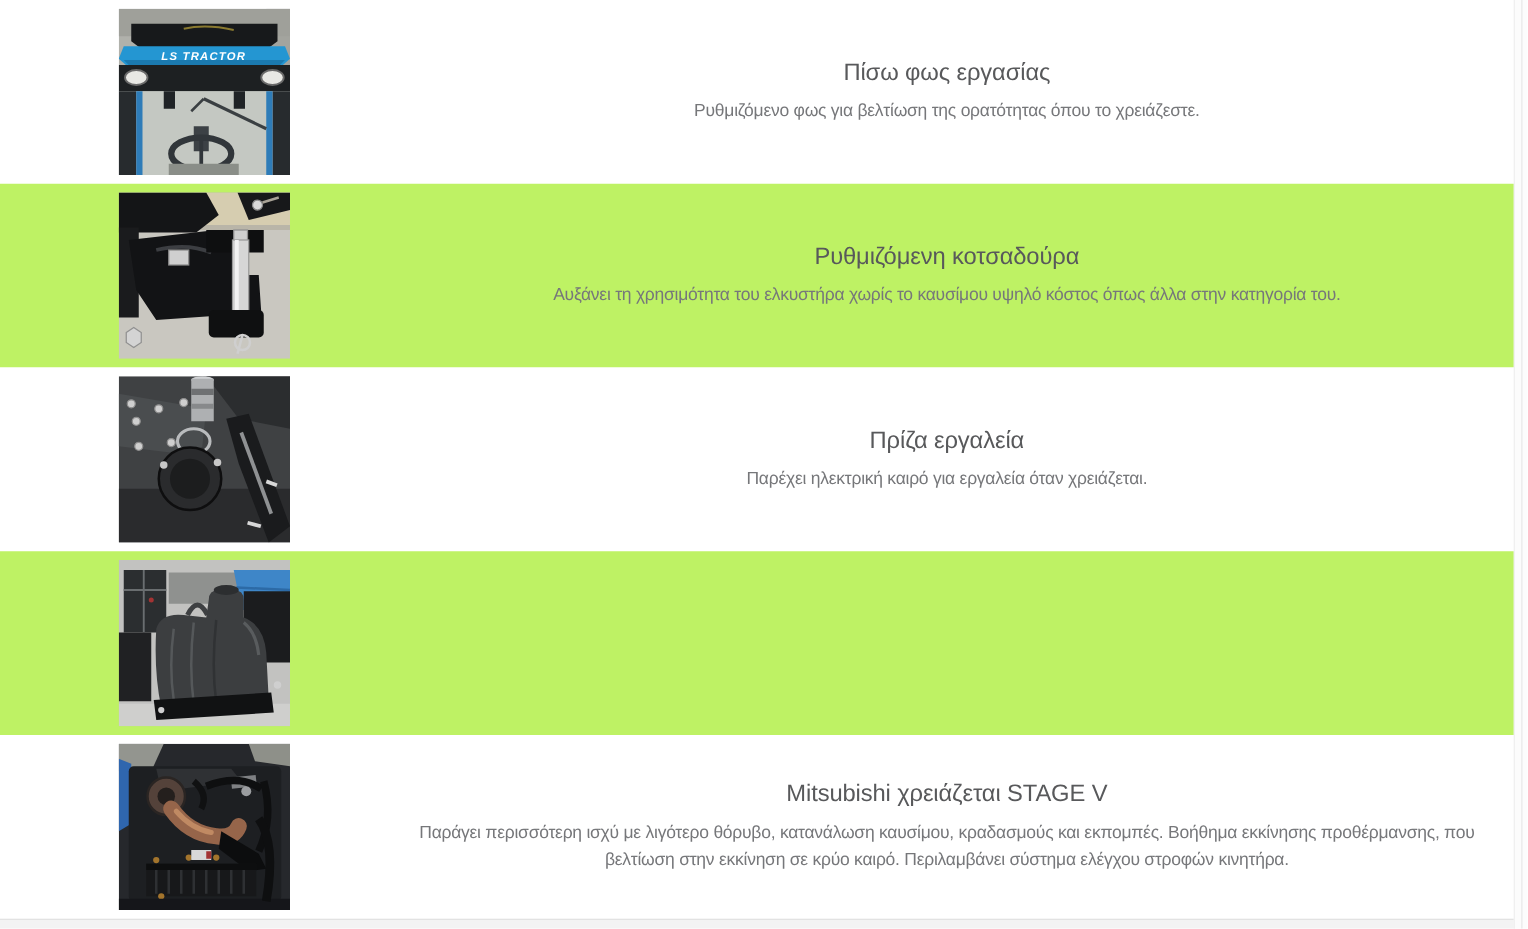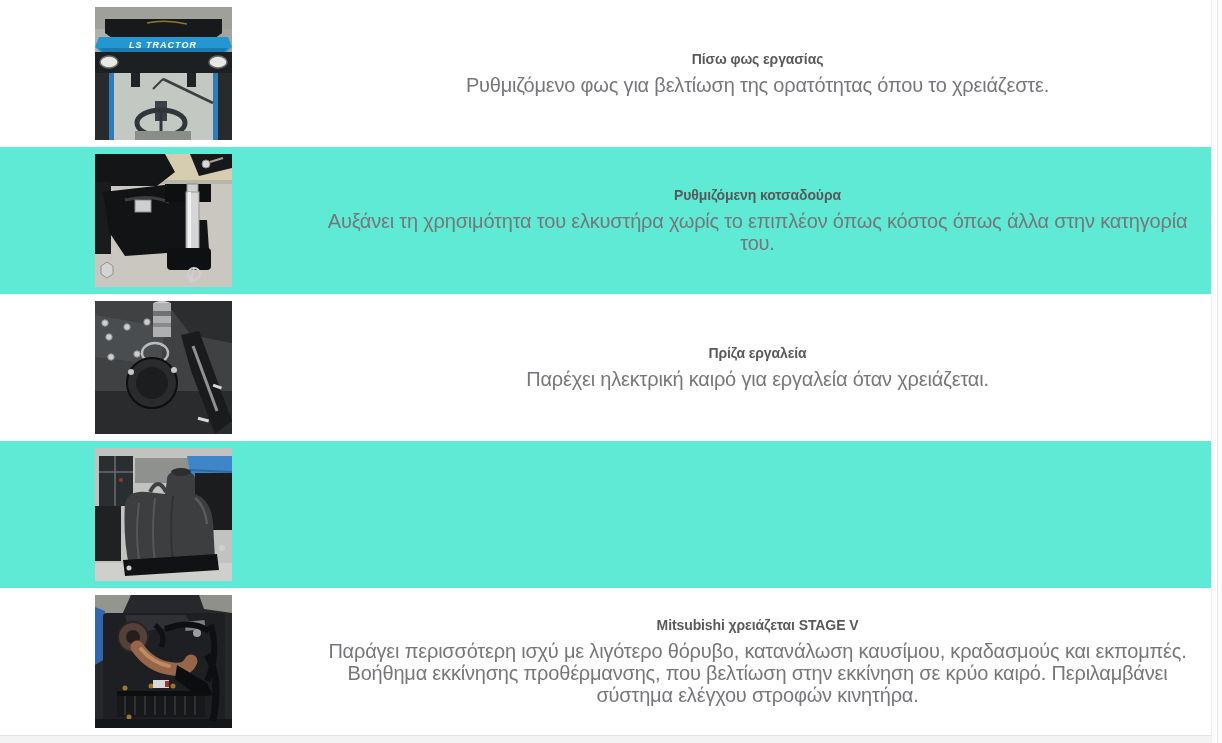--- a/index.html
+++ b/index.html
@@ -5,30 +5,30 @@
   html,body{margin:0;padding:0;}
   body{
     width:1222px;height:743px;overflow:hidden;background:#ffffff;
     font-family:"Liberation Sans",sans-serif;position:relative;
   }
   .page{width:1212px;height:743px;display:flex;flex-direction:column;}
   .feature-row{
     display:flex;align-items:center;height:147px;flex:0 0 147px;
     padding-left:95px;box-sizing:border-box;background:#ffffff;
   }
-  .feature-row.alt{background:#5eead4;}
+  .feature-row.alt{background:#bef264;}
   .thumb{flex:0 0 137px;width:137px;height:133px;}
   .thumb svg{display:block;width:137px;height:133px;}
   .feature-text{flex:1;text-align:center;padding-left:88px;padding-right:17px;}
   .feature-title{
-    margin:0 0 7px 0;font-size:14px;font-weight:bold;color:#58595b;
+    margin:0 0 7px 0;font-size:19px;font-weight:normal;color:#58595b;
     letter-spacing:-0.1px;
   }
   .feature-desc{
-    margin:0;font-size:20px;line-height:22px;color:#76777a;letter-spacing:-0.2px;
+    margin:0;font-size:14px;line-height:22px;color:#76777a;letter-spacing:-0.2px;
   }
   .footer-strip{
     flex:1 1 auto;border-top:1px solid #e2e2e2;background:#f3f3f3;
   }
   .scrollbar-track{
     position:absolute;top:0;right:0;width:10px;height:743px;
     background:#fcfcfc;border-left:1px solid #f0f0f0;z-index:5;
   }
   .scrollbar-track::after{
     content:"";position:absolute;left:5px;top:0;bottom:0;width:1px;background:#e8e8e8;
@@ -93,21 +93,21 @@
         <rect x="91" y="38" width="13" height="64" fill="#d6d6d6" stroke="#9a9a9a" stroke-width="1"></rect>
         <rect x="93" y="38" width="3" height="64" fill="#f2f2f2"></rect>
         <rect x="72" y="94" width="44" height="22" rx="4" fill="#0f1011"></rect>
         <circle cx="99" cy="120" r="6" fill="none" stroke="#cfcfcf" stroke-width="2"></circle>
         <line x1="99" y1="114" x2="95" y2="129" stroke="#cfcfcf" stroke-width="2"></line>
         <path d="M6,112 L12,108 L18,112 L18,120 L12,124 L6,120 Z" fill="#d4d4d4" stroke="#909090" stroke-width="1"></path>
       </svg>
     </div>
     <div class="feature-text">
       <h3 class="feature-title">Ρυθμιζόμενη κοτσαδούρα</h3>
-      <p class="feature-desc">Αυξάνει τη χρησιμότητα του ελκυστήρα χωρίς το επιπλέον όπως κόστος όπως άλλα στην κατηγορία του.</p>
+      <p class="feature-desc">Αυξάνει τη χρησιμότητα του ελκυστήρα χωρίς το καυσίμου υψηλό κόστος όπως άλλα στην κατηγορία του.</p>
     </div>
   </section>
 
   <section class="feature-row">
     <div class="thumb">
       <svg viewBox="0 0 137 133">
         <rect x="0" y="0" width="137" height="133" fill="#3f4143"></rect>
         <rect x="0" y="90" width="137" height="43" fill="#2a2b2d"></rect>
         <path d="M70,0 H137 V42 L96,34 Z" fill="#2b2d2f"></path>
         <path d="M0,14 L70,26 L66,64 L0,56 Z" fill="#4a4d4f"></path>

